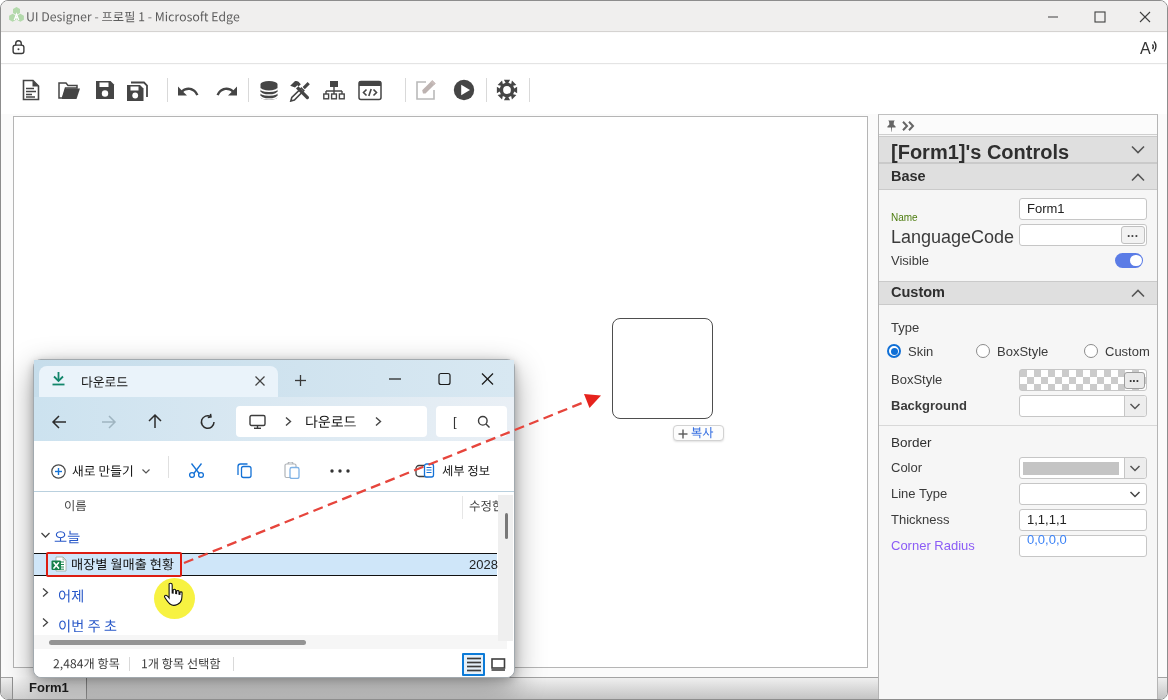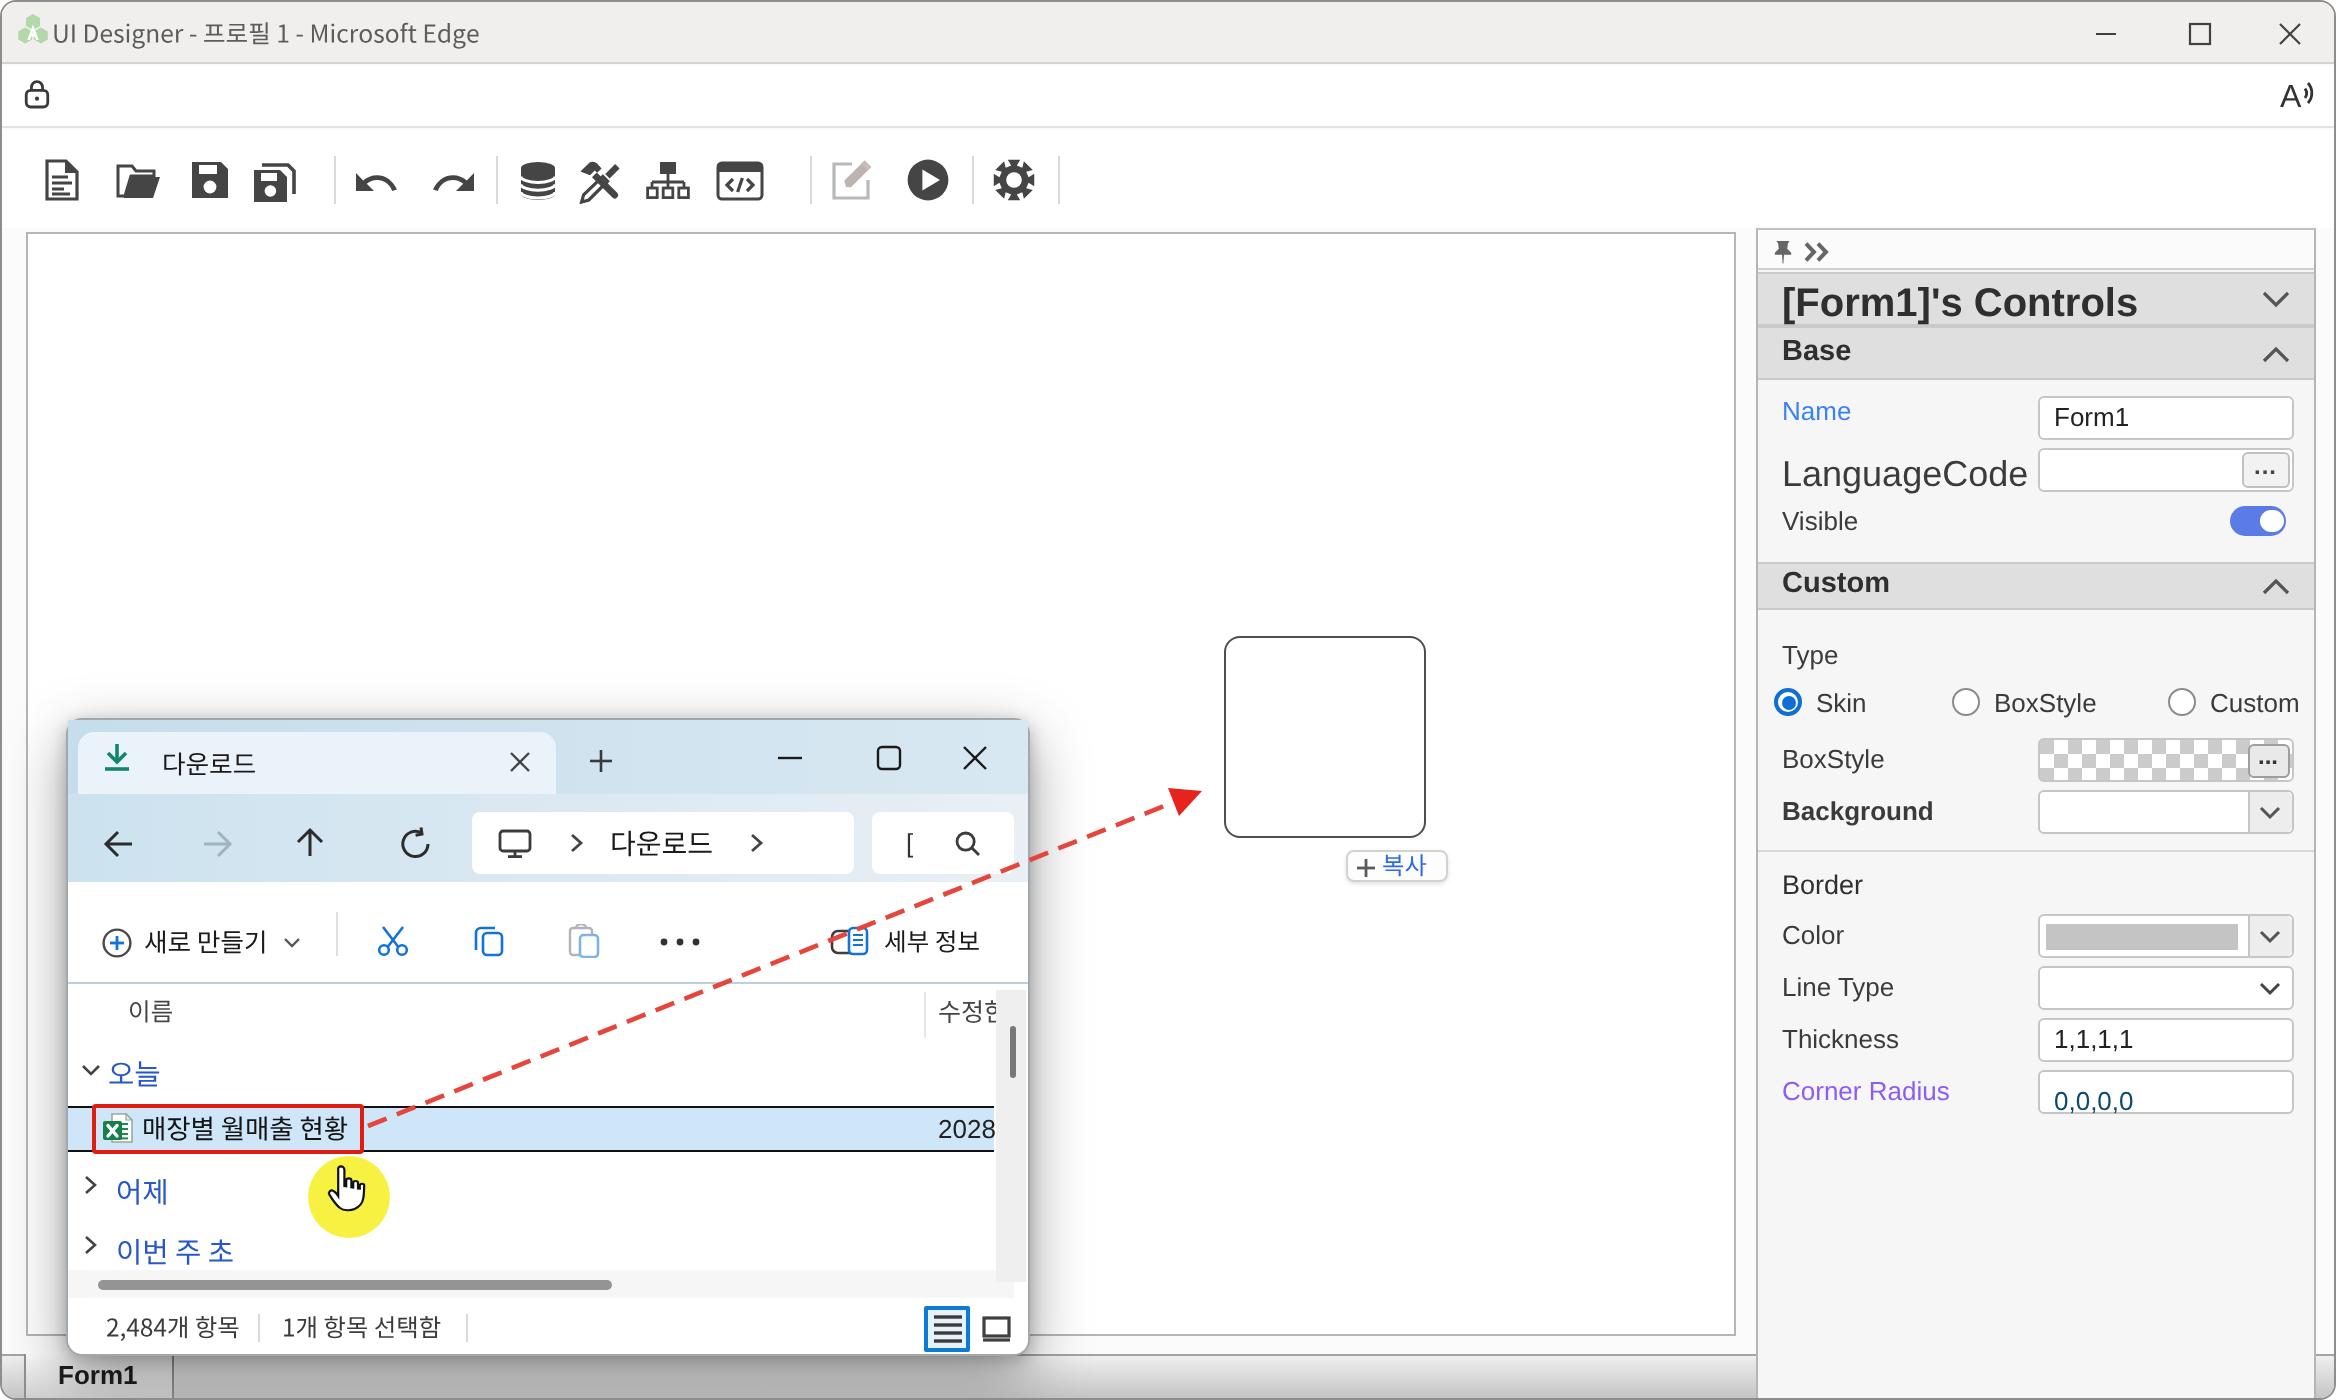--- a/index.html
+++ b/index.html
@@ -164,21 +164,21 @@
 <div class="abs" style="left:878px;top:162px;width:278px;height:27px;background:#dfdfdf;border-top:1px solid #cacaca;border-bottom:1px solid #cacaca"></div>
     <div class="abs" style="left:890px;top:167px;font-size:14.5px;font-weight:bold;color:#2f2f2f">Base</div>
     <svg class="abs" style="left:1129px;top:172px" width="16" height="9" viewBox="0 0 16 9">
       <path d="M2 7.5 L8 1.5 L14 7.5" fill="none" stroke="#555" stroke-width="1.6"></path>
     </svg>
 <div class="abs" style="left:878px;top:280px;width:278px;height:24px;background:#dfdfdf;border-top:1px solid #cacaca;border-bottom:1px solid #cacaca"></div>
     <div class="abs" style="left:890px;top:283px;font-size:14.5px;font-weight:bold;color:#2f2f2f">Custom</div>
     <svg class="abs" style="left:1129px;top:288px" width="16" height="9" viewBox="0 0 16 9">
       <path d="M2 7.5 L8 1.5 L14 7.5" fill="none" stroke="#555" stroke-width="1.6"></path>
     </svg>
-<div class="abs" style="left:890px;top:197px;font-size:13px;color:#3b82f6;font-weight:normal">Name</div>
+<div class="abs" style="left:890px;top:211px;font-size:10px;color:#4d7c0f;font-weight:normal">Name</div>
 <div class="abs" style="left:1018px;top:197.0px;width:128px;height:22px;background:#fff;border:1px solid #c6c6c6;border-radius:3px"></div>
     <div class="abs" style="left:1026px;top:200.0px;font-size:13px;color:#222">Form1</div>
 <div class="abs" style="left:890px;top:225.9px;font-size:18px;color:#3b3b3b;font-weight:normal">LanguageCode</div>
 <div class="abs" style="left:1018px;top:223.0px;width:128px;height:22px;background:#fff;border:1px solid #c6c6c6;border-radius:3px"></div>
     <div class="abs" style="left:1120px;top:225.0px;width:24px;height:18px;background:#f2f2f2;border:1px solid #c0c0c0;border-radius:3px"></div>
     <div class="abs" style="left:1126px;top:225.0px;font-size:12px;font-weight:bold;color:#444;letter-spacing:0.5px">...</div>
 <div class="abs" style="left:890px;top:251.9px;font-size:13px;color:#3b3b3b;font-weight:normal">Visible</div>
 <div class="abs" style="left:1114px;top:251.5px;width:28px;height:15.5px;background:#5b7ce6;border-radius:8px"></div>
 <div class="abs" style="left:1129px;top:253.5px;width:11.5px;height:11.5px;background:#fff;border-radius:6px"></div>
 <div class="abs" style="left:890px;top:318.9px;font-size:13px;color:#3b3b3b;font-weight:normal">Type</div>
@@ -213,21 +213,21 @@
 <div class="abs" style="left:1018px;top:482.0px;width:128px;height:22px;background:#fff;border:1px solid #c6c6c6;border-radius:3px"></div>
     <div class="abs" style="left:1026px;top:510px;font-size:17px;color:#222">solid</div>
 <svg class="abs" style="left:1128px;top:490px" width="12" height="7" viewBox="0 0 12 7">
       <path d="M1.5 1 L6 5.5 L10.5 1" fill="none" stroke="#444" stroke-width="1.5"></path>
     </svg>
 <div class="abs" style="left:890px;top:510.9px;font-size:13px;color:#3b3b3b;font-weight:normal">Thickness</div>
 <div class="abs" style="left:1018px;top:508.0px;width:128px;height:22px;background:#fff;border:1px solid #c6c6c6;border-radius:3px"></div>
     <div class="abs" style="left:1026px;top:511.0px;font-size:13px;color:#222">1,1,1,1</div>
 <div class="abs" style="left:890px;top:536.9px;font-size:13px;color:#8b5cf6;font-weight:normal">Corner Radius</div>
 <div class="abs" style="left:1018px;top:534.0px;width:128px;height:22px;background:#fff;border:1px solid #c6c6c6;border-radius:3px"></div>
-    <div class="abs" style="left:1026px;top:542px;font-size:13px;color:#0c4a6e">0,0,0,0</div>
+    <div class="abs" style="left:1026px;top:531px;font-size:13px;color:#3b82f6">0,0,0,0</div>
 <div class="abs" style="left:32px;top:358px;width:482px;height:319px;background:#fff;border-radius:8px;box-shadow:0 10px 30px rgba(0,0,0,.38),0 2px 8px rgba(0,0,0,.22);z-index:10;overflow:hidden;border:1px solid #a2a9ae"></div>
 <div class="abs" style="left:33px;top:359px;width:480px;height:37px;background:linear-gradient(90deg,#c6ddeb,#d8e8f2);z-index:11"></div>
 <div class="abs" style="left:33px;top:396px;width:480px;height:44px;background:linear-gradient(90deg,#cce2ef,#e9eff5);z-index:11"></div>
 <div class="abs" style="left:38px;top:365px;width:239px;height:31px;background:#eaf3fa;border-radius:8px 8px 0 0;z-index:12"></div>
 <svg class="abs" style="left:50px;top:370px;z-index:13" width="15" height="17" viewBox="0 0 15 17">
 <g stroke="#12866b" stroke-width="1.8" fill="none">
         <line x1="7.5" y1="1" x2="7.5" y2="9"></line>
         <path d="M3 5.5 L7.5 10 L12 5.5"></path>
         <line x1="1.5" y1="13.5" x2="13.5" y2="13.5"></line>
       </g>

